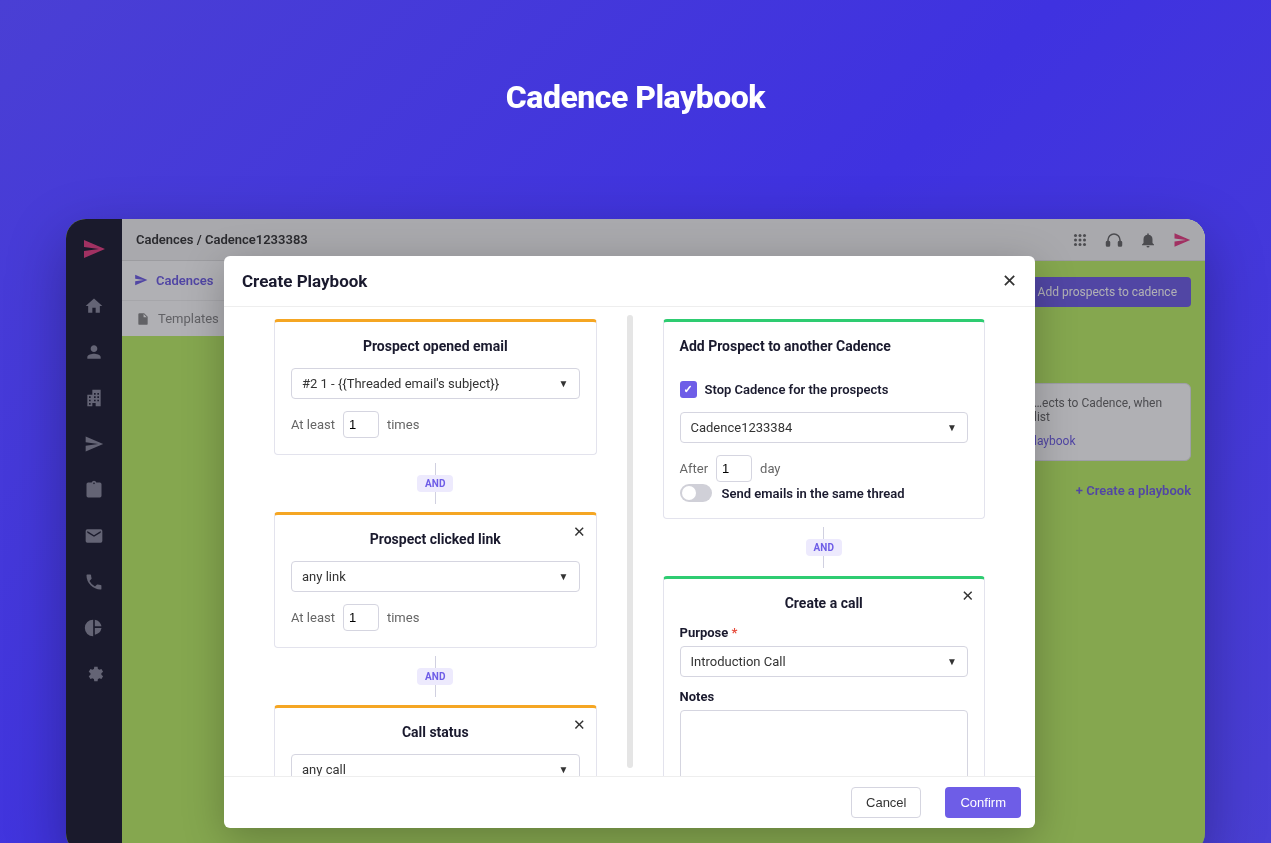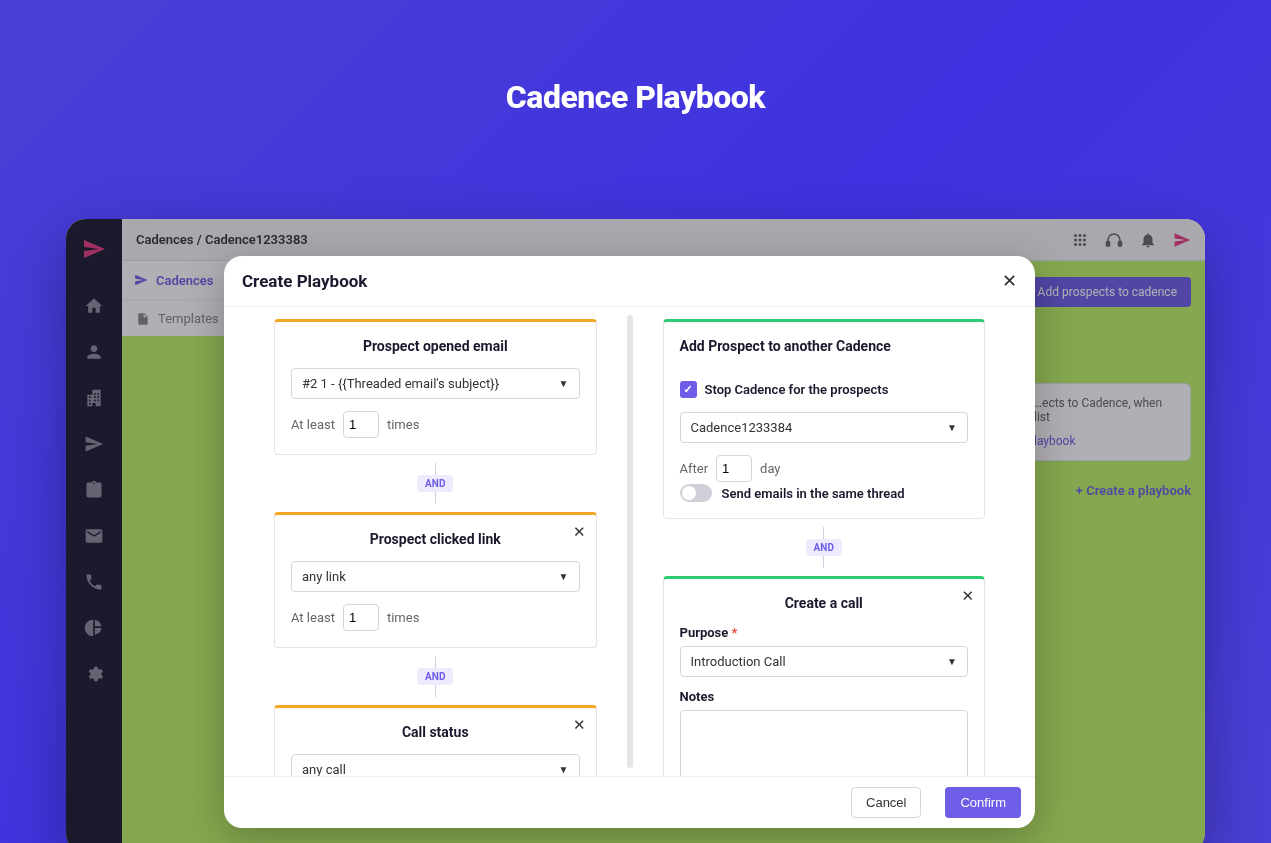--- a/index.html
+++ b/index.html
@@ -133,21 +133,21 @@
   cursor: pointer;
   z-index: 1;
 }
 .modal {
   position: absolute;
   left: 158px;
   top: 37px;
   width: 811px;
   height: 572px;
   background: #fff;
-  border-radius: 18px;
+  border-radius: 6px;
   box-shadow: 0 10px 40px rgba(0,0,0,0.25);
   z-index: 10;
   display: flex;
   flex-direction: column;
 }
 .modal-header {
   display: flex;
   justify-content: space-between;
   align-items: center;
   padding: 14px 18px;

